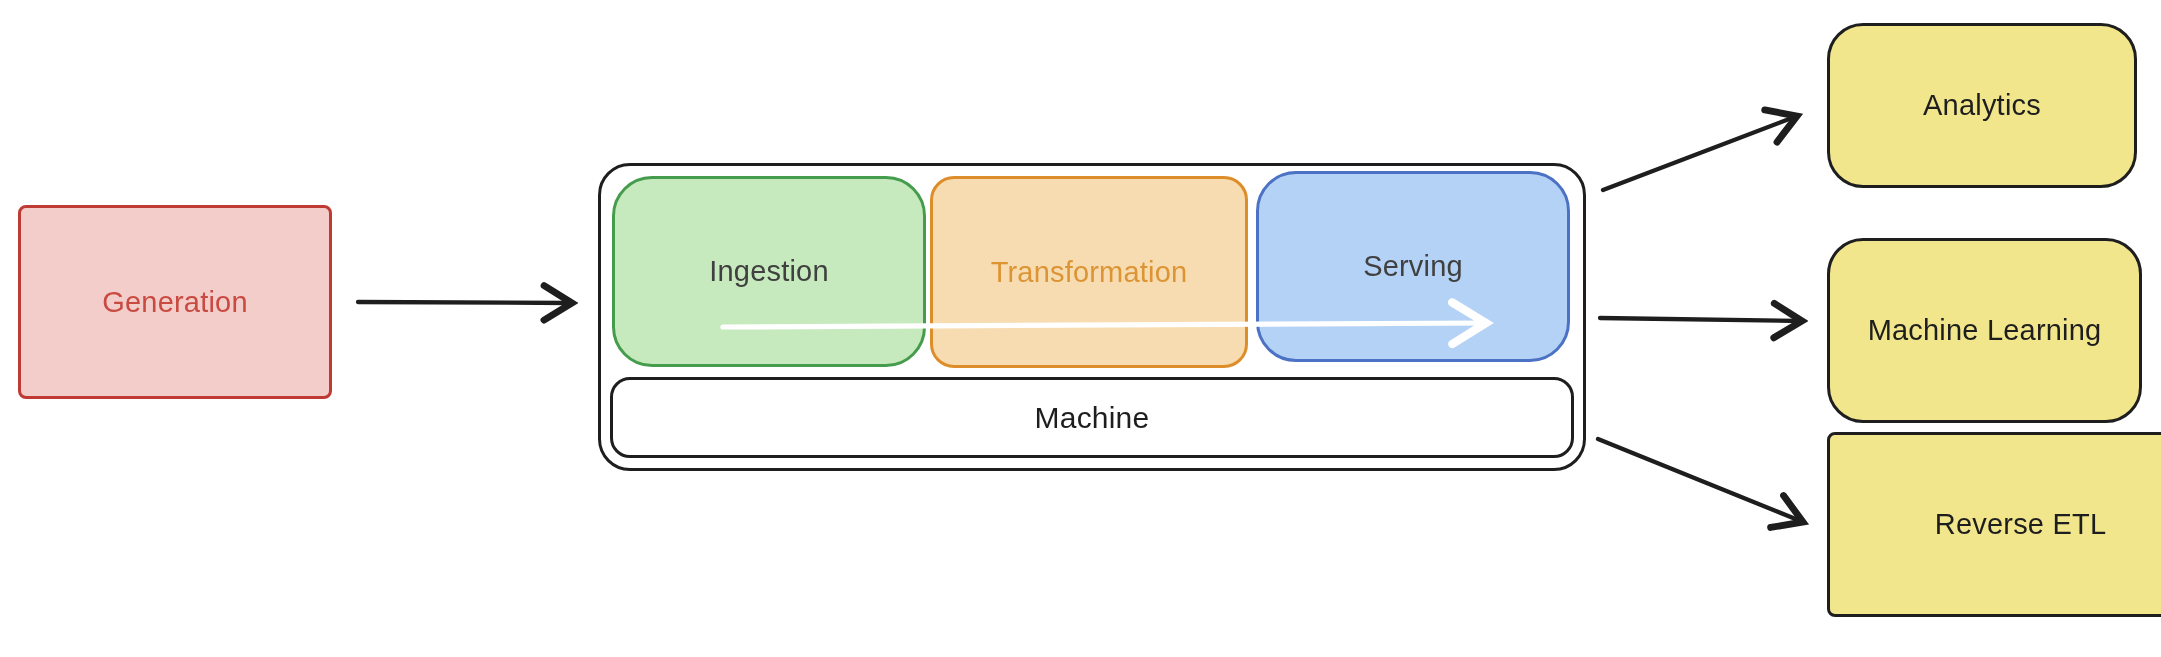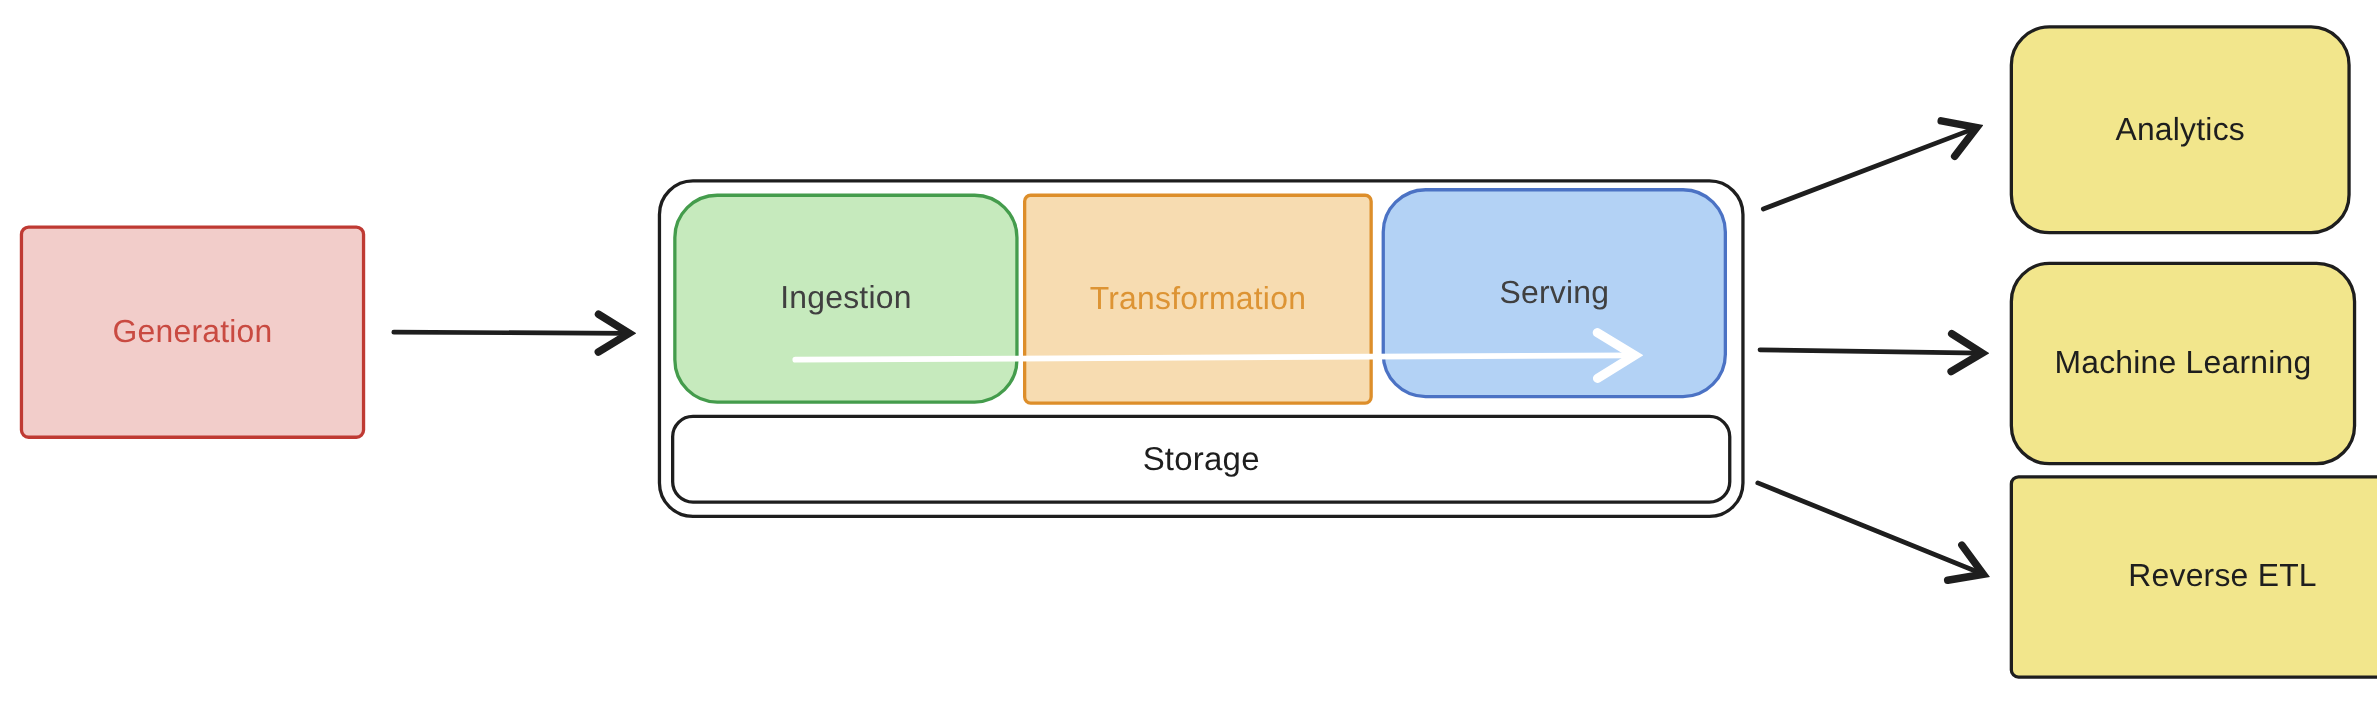--- a/index.html
+++ b/index.html
@@ -26,24 +26,24 @@
     background: #ffffff;
     font-size: 29px;
     line-height: 1.2;
     letter-spacing: 0.2px;
     white-space: nowrap;
   }
   
   .node-generation      { left: 18px;   top: 205px; width: 314px; height: 194px; border-radius: 8px; border-width: 3.5px; }
   .pipeline-container   { left: 598px;  top: 163px; width: 988px; height: 308px; border-radius: 32px; border-width: 3px; }
   .node-ingestion       { left: 612px;  top: 176px; width: 314px; height: 191px; border-radius: 40px; }
-  .node-transformation  { left: 930px;  top: 176px; width: 318px; height: 192px; border-radius: 7px; }
+  .node-transformation  { left: 930px;  top: 176px; width: 318px; height: 192px; border-radius: 24px; }
   .node-serving         { left: 1256px; top: 171px; width: 314px; height: 191px; border-radius: 40px; }
   .node-storage         { left: 610px;  top: 377px; width: 964px; height: 81px;  border-radius: 20px; border-width: 3.5px; font-size: 30px; }
-  .node-analytics       { left: 1827px; top: 23px;  width: 310px; height: 190px; border-radius: 36px; border-width: 3.5px; }
+  .node-analytics       { left: 1827px; top: 23px;  width: 310px; height: 165px; border-radius: 36px; border-width: 3.5px; }
   .node-machine-learning{ left: 1827px; top: 223px; width: 315px; height: 185px; border-radius: 36px; border-width: 3.5px; margin-top: 15px; }
   .node-reverse-etl     { left: 1827px; top: 432px; width: 363px; height: 185px; border-radius: 8px; border-width: 3.5px; padding-left: 24px; }
   .arrows-overlay {
     position: absolute;
     left: 0; top: 0;
     width: 2161px;
     height: 657px;
     pointer-events: none;
   }
   .arrow-shaft { fill: none; stroke-linecap: round; }
@@ -65,21 +65,21 @@
 
   <div class="node node-transformation" data-style-bind="backgroundColor:nodes.transformation.fill;borderColor:nodes.transformation.stroke;color:nodes.transformation.text" style="background-color: rgb(247, 220, 177); border-color: rgb(221, 142, 42); color: rgb(221, 148, 52);">
     <span>Transformation</span>
   </div>
 
   <div class="node node-serving" data-style-bind="backgroundColor:nodes.serving.fill;borderColor:nodes.serving.stroke;color:nodes.serving.text" style="background-color: rgb(179, 210, 245); border-color: rgb(75, 114, 196); color: #404040;">
     <span>Serving</span>
   </div>
 
   <div class="node node-storage" data-style-bind="backgroundColor:nodes.storage.fill;borderColor:nodes.storage.stroke;color:nodes.storage.text" style="background-color: rgb(255, 255, 255); border-color: rgb(30, 30, 30); color: rgb(30, 30, 30);">
-    <span>Storage</span>
+    <span>Machine</span>
   </div>
 
   <div class="node node-analytics" data-style-bind="backgroundColor:nodes.analytics.fill;borderColor:nodes.analytics.stroke;color:nodes.analytics.text" style="background-color: rgb(242, 230, 140); border-color: rgb(30, 30, 30); color: rgb(30, 30, 30);">
     <span>Analytics</span>
   </div>
 
   <div class="node node-machine-learning" data-style-bind="backgroundColor:nodes.machine_learning.fill;borderColor:nodes.machine_learning.stroke;color:nodes.machine_learning.text" style="background-color: rgb(242, 230, 140); border-color: rgb(30, 30, 30); color: rgb(30, 30, 30);">
     <span>Machine Learning</span>
   </div>
 

